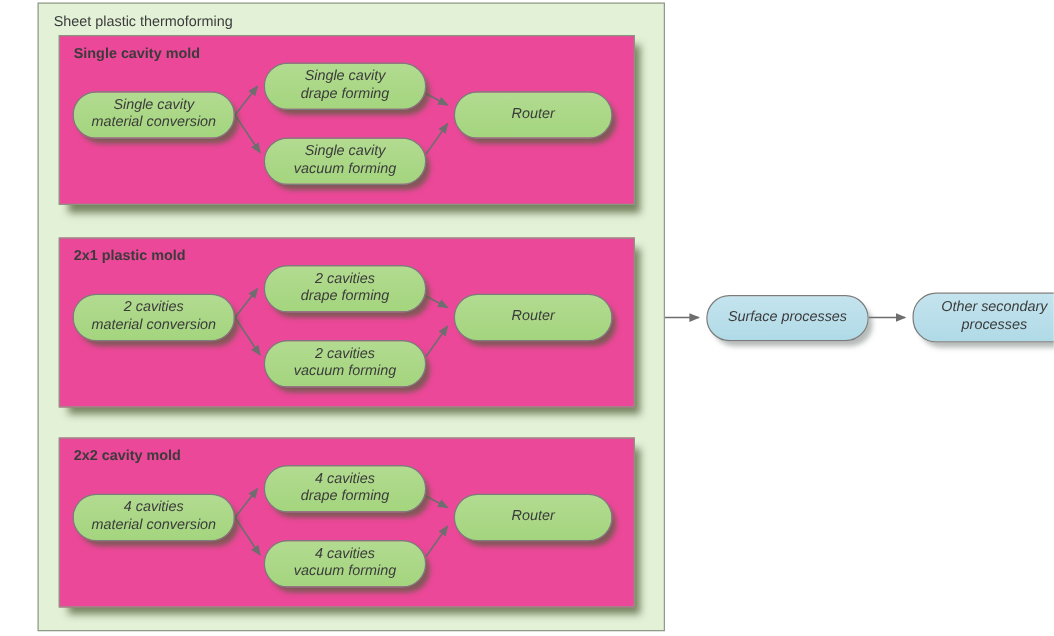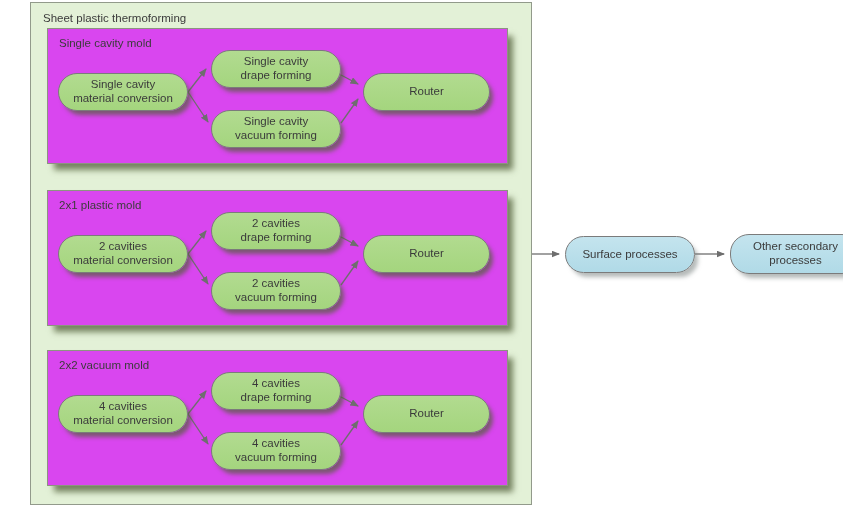--- a/index.html
+++ b/index.html
@@ -28,24 +28,25 @@
   }
   .outer-label {
     position: absolute;
     left: 12px; top: 9px;
     font-size: 11.5px;
     color: #3b3b3b;
   }
   .group {
     position: absolute;
     width: 461px; height: 136px;
-    background: #d946ef;
+    background: #ec4899;
     border: 1px solid #8c9480;
     box-shadow: 6px 7px 6px -1px rgba(82,95,58,0.75);
     z-index: 2;
+    font-weight: bold;
   }
   .group-label {
     position: absolute;
     left: 11px; top: 8px;
     font-size: 11.5px;
     color: #3b3b3b;
   }
   #group-1 { left: 19px; top: 28px; }
   #group-2 { left: 19px; top: 190px; }
   #group-3 { left: 19px; top: 350px; }
@@ -62,20 +63,21 @@
     align-items: center;
     justify-content: center;
     text-align: center;
     white-space: pre-line;
     font-size: 11.5px;
     line-height: 1.2;
     color: #3b3b3b;
     border: 1.4px solid #7b7b7b;
     border-radius: 19px;
     z-index: 4;
+    font-style: italic;
   }
   .node-green {
     background: linear-gradient(#b2db90, #a4d57e);
     box-shadow: 4px 5px 4px -1px rgba(82,95,58,0.7);
   }
   .node-blue {
     background: linear-gradient(#c4e4ee, #b0dae7);
     box-shadow: 4px 5px 4px -1px rgba(120,130,128,0.55);
   }
   
@@ -103,21 +105,21 @@
     <div class="outer-label">Sheet plastic thermoforming</div>
   </div>
 
   <div class="group" id="group-1">
     <div class="group-label">Single cavity mold</div>
   </div>
   <div class="group" id="group-2">
     <div class="group-label">2x1 plastic mold</div>
   </div>
   <div class="group" id="group-3">
-    <div class="group-label">2x2 vacuum mold</div>
+    <div class="group-label">2x2 cavity mold</div>
   </div>
 
   <svg class="arrow-layer" width="843" height="509" viewBox="0 0 843 509" xmlns="http://www.w3.org/2000/svg">
     <defs>
       <marker id="ah" markerUnits="userSpaceOnUse" markerWidth="9" markerHeight="8" refX="7.5" refY="3.5" orient="auto">
         <path d="M0,0 L8.5,3.5 L0,7 Z" fill="#6e6e6e"></path>
       </marker>
     </defs>
     <g stroke="#6e6e6e" stroke-width="1.3" fill="none">
 

